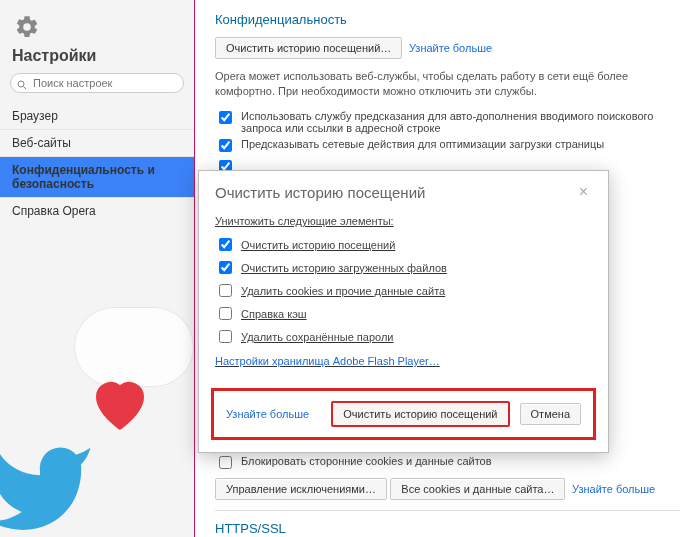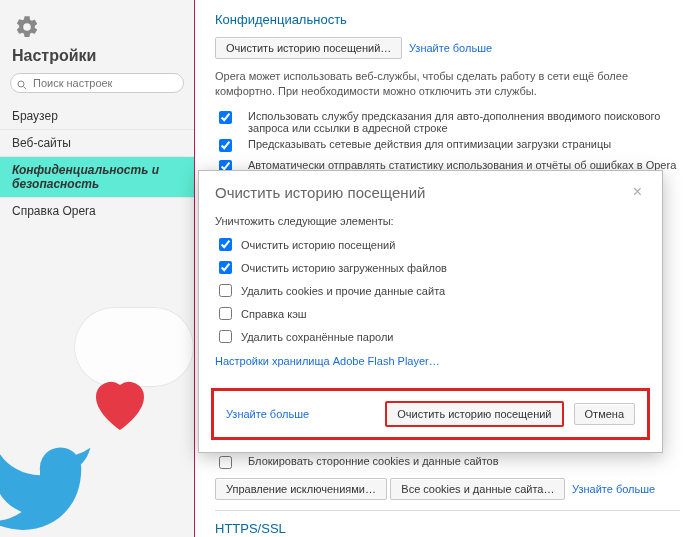--- a/index.html
+++ b/index.html
@@ -43,21 +43,21 @@
   .search-icon {
     position: absolute; left: 6px; top: 4px; color: #888;
   }
   .nav-item {
     padding: 6px 12px;
     font-size: 12px;
     color: #333;
     border-bottom: 1px solid #e6e6e6;
     cursor: pointer;
   }
-  .nav-item.active { font-weight: 600; background: #5eead4; font-style: italic; }
+  .nav-item.active { font-weight: 600; background: #3b82f6; }
   .sb-deco {
     position: absolute;
     bottom: -20px; left: -30px; right: -10px;
     height: 250px;
     pointer-events: none;
   }
   .cloud {
     position: absolute; background: #fff; border-radius: 50%;
     box-shadow: 0 0 0 1px #e6e6e6 inset;
   }
@@ -78,42 +78,42 @@
     border: 1px solid #c8c8c8;
     padding: 4px 10px;
     font-size: 11px;
     color: #333;
     cursor: pointer;
     border-radius: 2px;
     box-shadow: inset 0 1px #fff;
   }
   .link { color: #1a6bd6; text-decoration: none; cursor: pointer; font-size: 11px; }
   .desc { color: #555; font-size: 11px; margin: 10px 0; line-height: 1.4; max-width: 440px; }
-  .chk-row { display: flex; align-items: flex-start; gap: 13px; margin: 4px 0; font-size: 11px; color: #444;}
+  .chk-row { display: flex; align-items: flex-start; gap: 6px; margin: 4px 0; font-size: 11px; color: #444;}
   .chk-row input { margin-top: 1px; }
   .radio-row { display: flex; align-items: center; gap: 6px; margin: 4px 0; font-size: 11px; color: #444;}
   hr.sep { border: none; border-top: 1px solid #ddd; margin: 10px 0; }
 
   
   .modal {
     position: absolute;
     top: 170px; left: 198px;
-    width: 465px;
+    width: 411px;
     background: #fff;
     border: 1px solid #bbb;
     box-shadow: 0 4px 18px rgba(0,0,0,.25);
     z-index: 50;
   }
   .modal-head {
     display: flex; justify-content: space-between; align-items: center;
     padding: 12px 16px 6px 16px;
   }
   .modal-title { font-size: 15px; color: #666; font-weight: 400; }
   .modal-close { color: #aaa; font-size: 16px; cursor: pointer; padding: 0 4px; }
-  .modal-body { padding: 4px 24px 12px 16px; }
+  .modal-body { padding: 4px 24px 12px 16px; text-decoration: underline; }
   .m-row { display: flex; align-items: center; gap: 6px; margin: 4px 0; font-size: 11px; color: #444;}
   .m-row.first { margin-bottom: 8px; }
   .m-row select {
     border: 1px solid #c8b060;
     background: #fff;
     font-size: 11px;
     padding: 1px 2px;
     width: 150px;
   }
   .modal-foot {
@@ -183,21 +183,20 @@
     <div class="chk-row">
         <input type="checkbox" checked="" style="">
         <span>Использовать службу предсказания для авто-дополнения вводимого поискового запроса или ссылки в адресной строке</span>
       </div>
     <div class="chk-row">
         <input type="checkbox" checked="" style="">
         <span>Предсказывать сетевые действия для оптимизации загрузки страницы</span>
       </div>
     <div class="chk-row">
         <input type="checkbox" checked="" style="">
-        <span>Автоматически отправлять статистику использования и отчёты об ошибках в Opera</span>
       </div>
     <div class="chk-row">
         <input type="checkbox" style="">
         <span>Отправлять запрос "Не отслеживать" с данными</span>
       </div>
 
     <div style="height:210px"></div>
 
     <div class="radio-row">
         <input type="radio" name="ck" style="">

